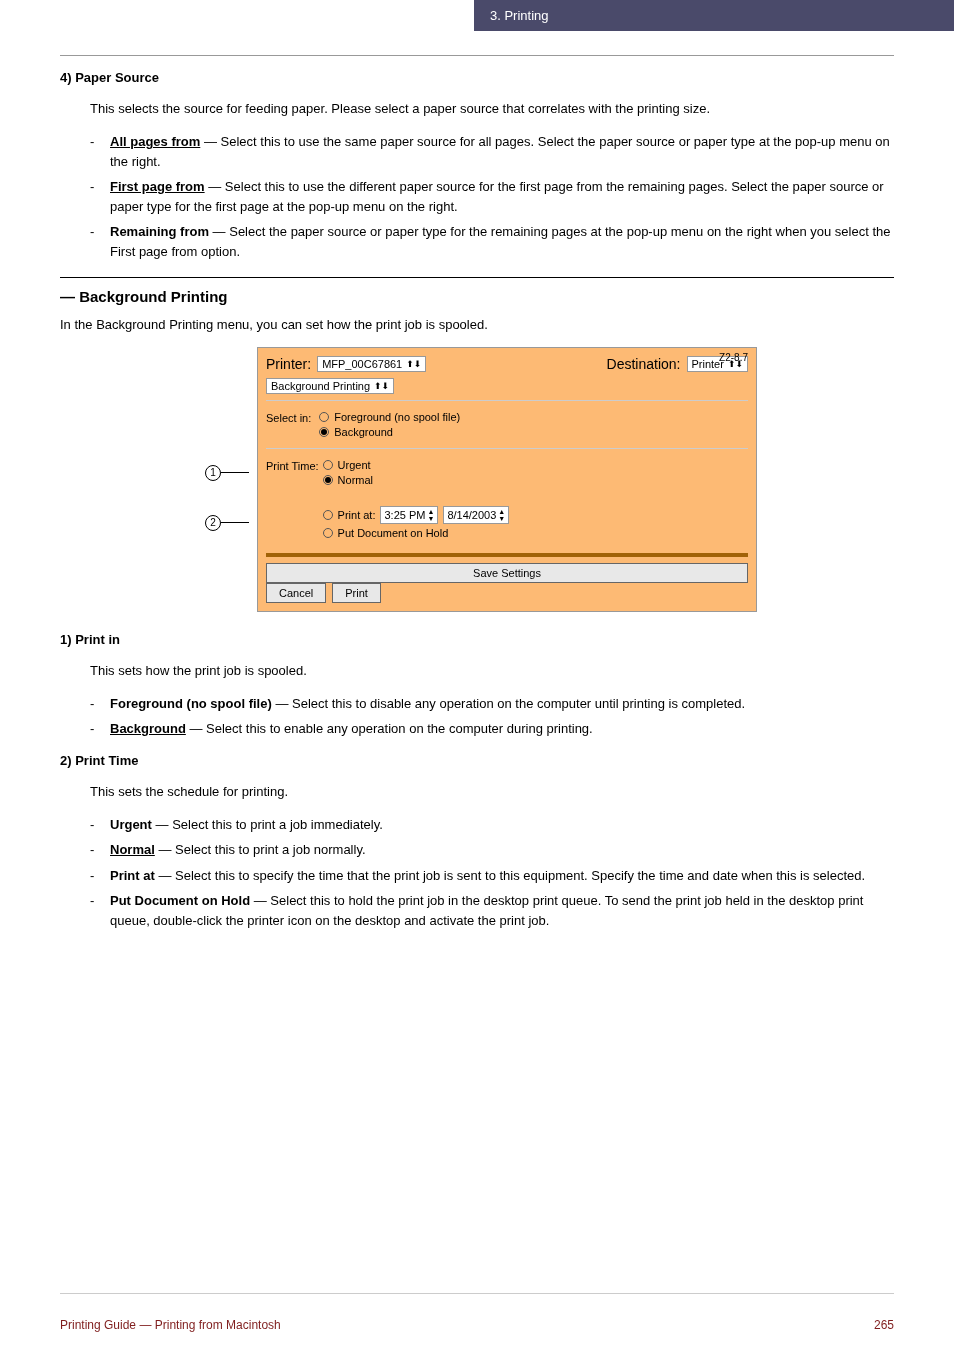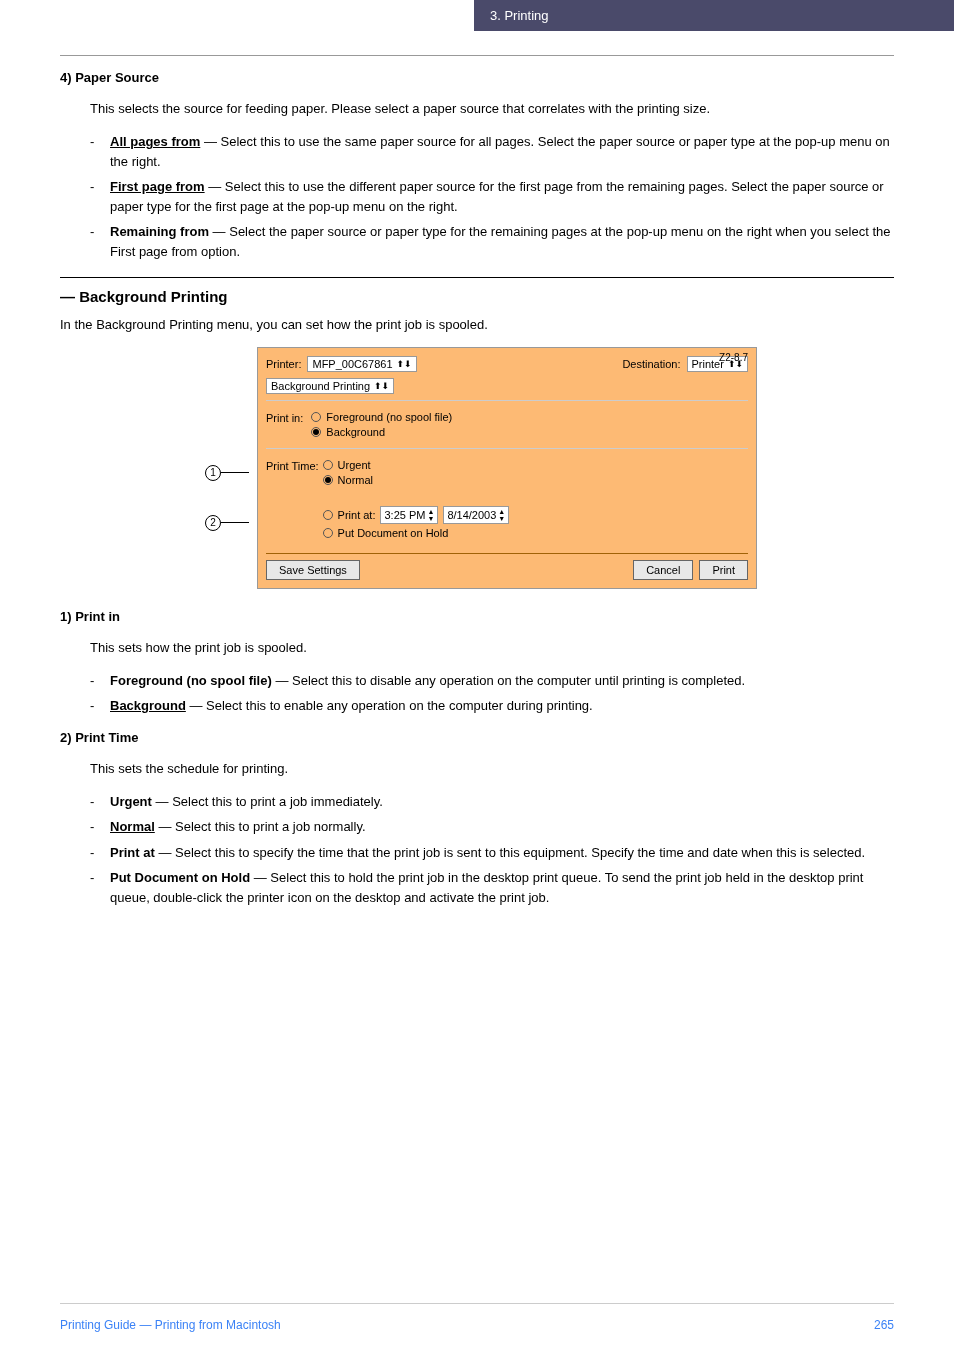--- a/index.html
+++ b/index.html
@@ -103,21 +103,21 @@
     }
 
     .dialog-row {
       display: flex;
       align-items: center;
       margin-bottom: 6px;
       gap: 6px;
     }
 
     .dialog-label {
-      font-size: 11px;
+      font-size: 14px;
       white-space: nowrap;
     }
 
     .dialog-select {
       border: 1px solid #999;
       background: #fff;
       padding: 1px 4px;
       font-size: 11px;
       display: inline-flex;
       align-items: center;
@@ -168,21 +168,22 @@
       flex-direction: column;
       font-size: 7px;
       line-height: 1;
     }
 
     .dialog-footer {
       display: flex;
       justify-content: space-between;
       margin-top: 10px;
       padding-top: 6px;
-      border-top: 1px solid #a16207;
+      border-top: 4px solid #a16207;
+      flex-direction: column;
     }
 
     .dialog-btn {
       border: 1px solid #666;
       background: #e8e8e8;
       padding: 3px 12px;
       font-size: 11px;
       cursor: pointer;
     }
 
@@ -203,23 +204,23 @@
 
     
     .page-footer {
       position: absolute;
       bottom: 16px;
       left: 60px;
       right: 60px;
       display: flex;
       justify-content: space-between;
       font-size: 12px;
-      color: #3b82f6;
+      color: #7f1d1d;
       border-top: 1px solid #ccc;
-      padding-top: 14px;
+      padding-top: 24px;
     }
 
     .bold-underline {
       font-weight: bold;
       text-decoration: underline;
     }
   </style>
 </head>
 <body>
 
@@ -303,21 +304,21 @@
           <div class="dialog-row">
             <div class="dialog-select">
               <span>Background Printing</span>
               <span class="select-arrow">⬆⬇</span>
             </div>
           </div>
 
           <div class="dialog-separator"></div>
 
           <div style="display:flex; align-items:flex-start; padding: 4px 0 4px 0;">
-            <span style="font-size:11px; white-space:nowrap; margin-right:8px; padding-top:1px;">Print in:</span>
+            <span style="font-size:11px; white-space:nowrap; margin-right:8px; padding-top:1px;">Select in:</span>
             <div style="display:flex; flex-direction:column; gap:3px;">
               <div style="display:flex; align-items:center; gap:5px;">
                 <div class="radio-circle"></div>
                 <span>Foreground (no spool file)</span>
               </div>
               <div style="display:flex; align-items:center; gap:5px;">
                 <div class="radio-circle radio-filled"></div>
                 <span>Background</span>
               </div>
             </div>

